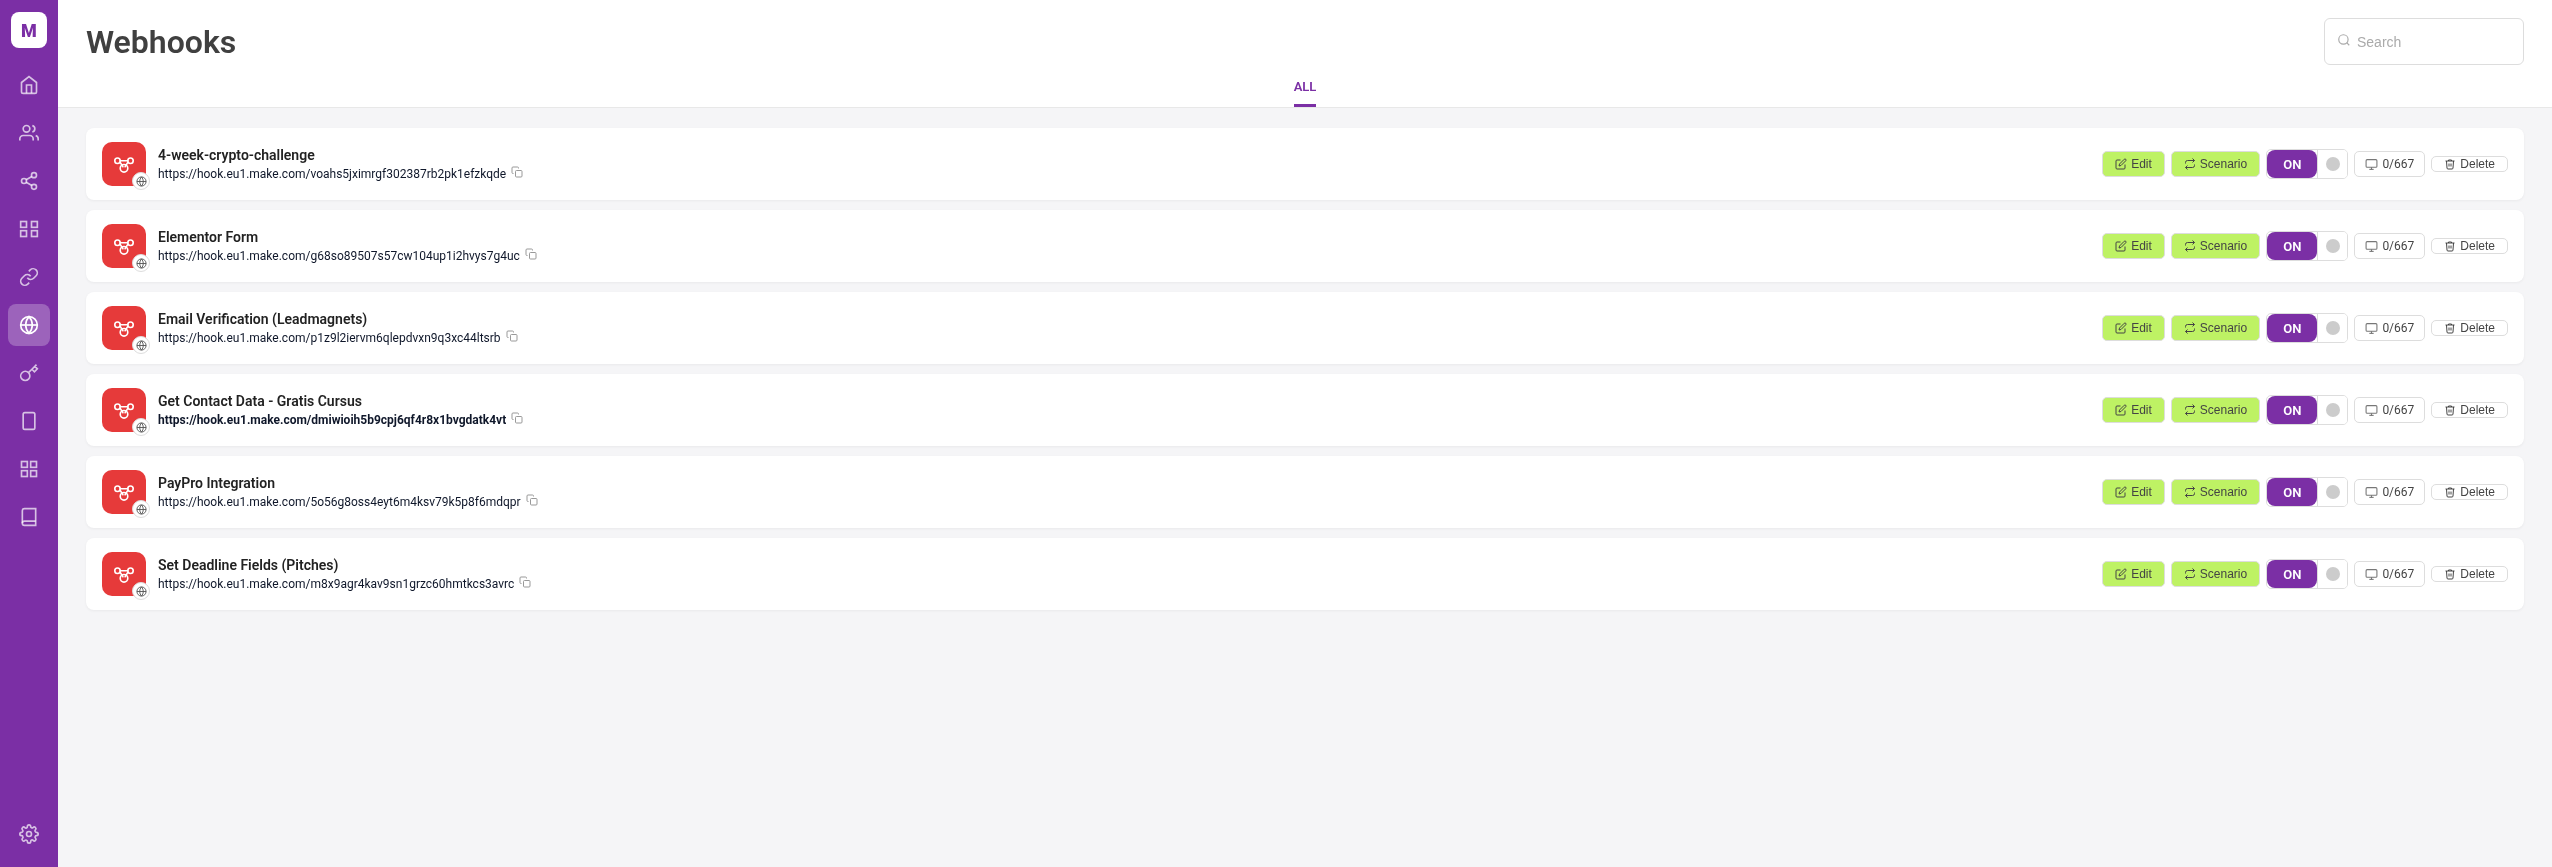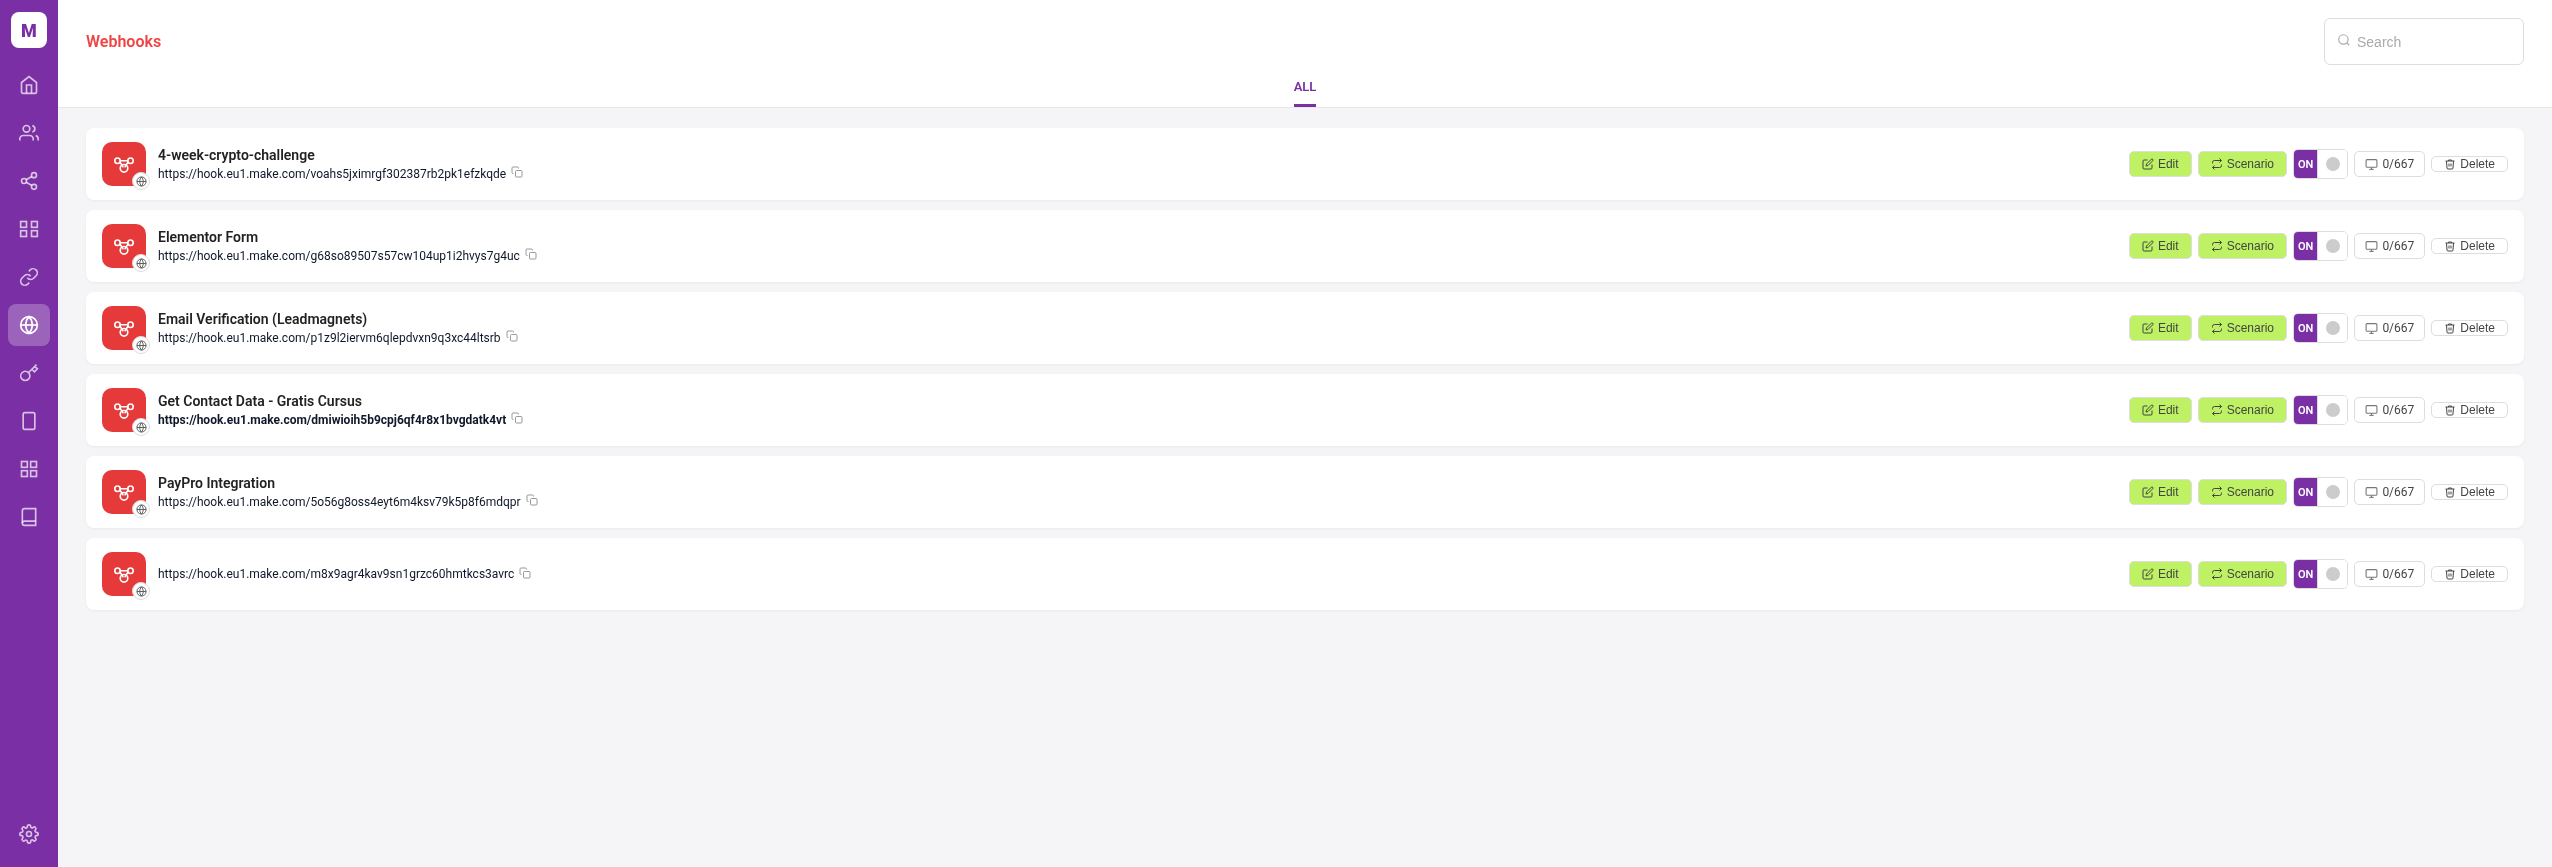--- a/index.html
+++ b/index.html
@@ -60,23 +60,23 @@
       padding: 18px 28px 0 28px;
       border-bottom: 1px solid #e8e8e8;
     }
     #header-top {
       display: flex;
       align-items: center;
       justify-content: space-between;
       margin-bottom: 14px;
     }
     #page-title-el {
-      font-size: 16px;
+      font-size: 32px;
       font-weight: 600;
-      color: #ef4444;
+      color: #404040;
     }
     #search-box {
       display: flex;
       align-items: center;
       border: 1px solid #ddd;
       border-radius: 6px;
       padding: 14px 12px;
       background: white;
       width: 200px;
       gap: 6px;
@@ -216,26 +216,27 @@
       display: flex;
       align-items: center;
       border: 1px solid #ddd;
       border-radius: 5px;
       overflow: hidden;
       height: 30px;
     }
     .toggle-on {
       background: #7b2fa5;
       color: white;
-      font-size: 11px;
+      font-size: 13px;
       font-weight: 600;
-      padding: 0 4px;
+      padding: 0 16px;
       height: 100%;
       display: flex;
       align-items: center;
+      border-radius: 8px;
     }
     .toggle-slider {
       width: 30px;
       height: 100%;
       background: white;
       border-left: 1px solid #ddd;
       position: relative;
     }
     .toggle-slider::after {
       content: '';
@@ -748,20 +749,21 @@
       </svg>
       <div class="globe-icon">
         <svg width="11" height="11" viewBox="0 0 24 24" fill="none" stroke="#555" stroke-width="2">
               <circle cx="12" cy="12" r="10"></circle>
               <line x1="2" y1="12" x2="22" y2="12"></line>
               <path d="M12 2a15.3 15.3 0 0 1 4 10 15.3 15.3 0 0 1-4 10 15.3 15.3 0 0 1-4-10 15.3 15.3 0 0 1 4-10z"></path>
             </svg>
       </div>
     </div>
     <div class="webhook-info">
+      <div class="webhook-name">Set Deadline Fields (Pitches)</div>
       <div class="webhook-url">
         <span style="overflow:hidden;text-overflow:ellipsis;white-space:nowrap;">https://hook.eu1.make.com/m8x9agr4kav9sn1grzc60hmtkcs3avrc</span>
         <span class="copy-icon">
           <svg width="12" height="12" viewBox="0 0 24 24" fill="none" stroke="currentColor" stroke-width="2">
                 <rect x="9" y="9" width="13" height="13" rx="2"></rect>
                 <path d="M5 15H4a2 2 0 0 1-2-2V4a2 2 0 0 1 2-2h9a2 2 0 0 1 2 2v1"></path>
               </svg>
         </span>
       </div>
     </div>

